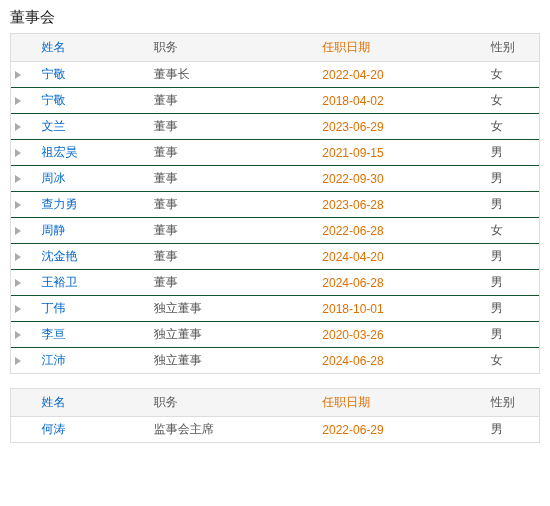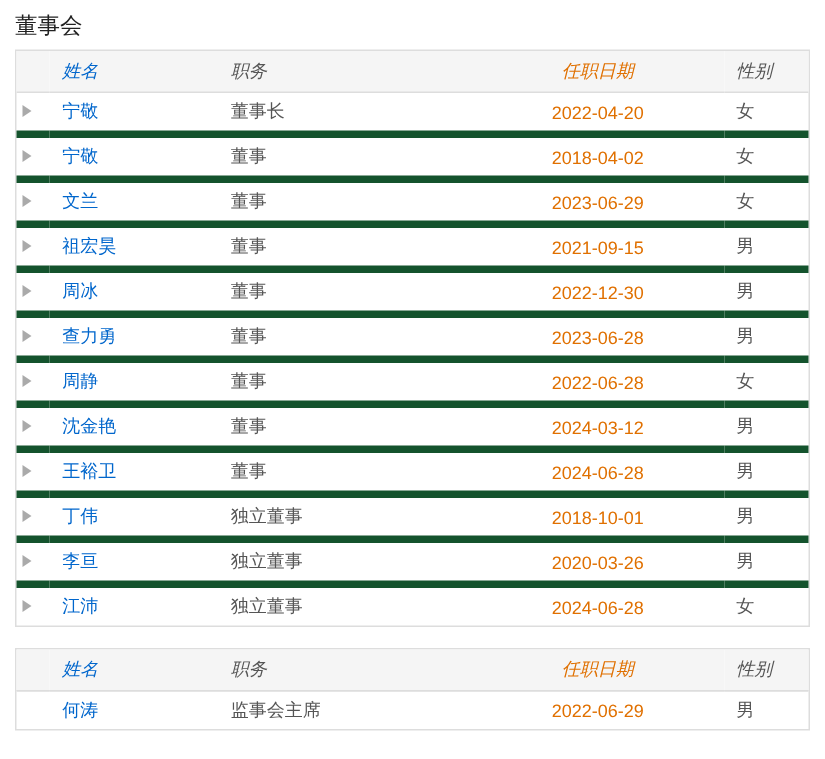--- a/index.html
+++ b/index.html
@@ -19,32 +19,31 @@
     .table-container {
       margin: 0 10px 14px 10px;
       border: 1px solid #ddd;
     }
     table {
       width: 100%;
       border-collapse: collapse;
     }
     thead tr {
       background: #f5f5f5;
-      font-style: italic;
     }
     thead th {
       padding: 5px 8px;
       text-align: left;
       font-weight: normal;
       color: #555;
       border-bottom: 1px solid #ddd;
       font-size: 12px;
     }
     tbody tr {
-      border-bottom: 5px solid #14532d;
+      border-bottom: 1px solid #14532d;
     }
     tbody tr:last-child {
       border-bottom: none;
     }
     td {
       padding: 4px 8px;
       font-size: 12px;
       vertical-align: middle;
     }
     .col-icon {
@@ -58,21 +57,20 @@
       width: 80px;
       color: #0066cc;
     }
     .col-role {
       width: 120px;
       color: #555;
     }
     .col-date {
       color: #e07000;
       width: 120px;
-      text-align: center;
     }
     .col-gender {
       width: 40px;
       color: #555;
       margin-left: 23px;
     }
     .arrow {
       display: inline-block;
       width: 0;
       height: 0;
@@ -124,42 +122,42 @@
       <td class="col-icon"><span class="arrow"></span></td>
       <td class="col-name">祖宏昊</td>
       <td class="col-role">董事</td>
       <td class="col-date">2021-09-15</td>
       <td class="col-gender">男</td>
     </tr>
           <tr>
       <td class="col-icon"><span class="arrow"></span></td>
       <td class="col-name">周冰</td>
       <td class="col-role">董事</td>
-      <td class="col-date">2022-12-30</td>
+      <td class="col-date">2022-09-30</td>
       <td class="col-gender">男</td>
     </tr>
           <tr>
       <td class="col-icon"><span class="arrow"></span></td>
       <td class="col-name">查力勇</td>
       <td class="col-role">董事</td>
       <td class="col-date">2023-06-28</td>
       <td class="col-gender">男</td>
     </tr>
           <tr>
       <td class="col-icon"><span class="arrow"></span></td>
       <td class="col-name">周静</td>
       <td class="col-role">董事</td>
       <td class="col-date">2022-06-28</td>
       <td class="col-gender">女</td>
     </tr>
           <tr>
       <td class="col-icon"><span class="arrow"></span></td>
       <td class="col-name">沈金艳</td>
       <td class="col-role">董事</td>
-      <td class="col-date">2024-03-12</td>
+      <td class="col-date">2024-04-20</td>
       <td class="col-gender">男</td>
     </tr>
           <tr>
       <td class="col-icon"><span class="arrow"></span></td>
       <td class="col-name">王裕卫</td>
       <td class="col-role">董事</td>
       <td class="col-date">2024-06-28</td>
       <td class="col-gender">男</td>
     </tr>
           <tr>

